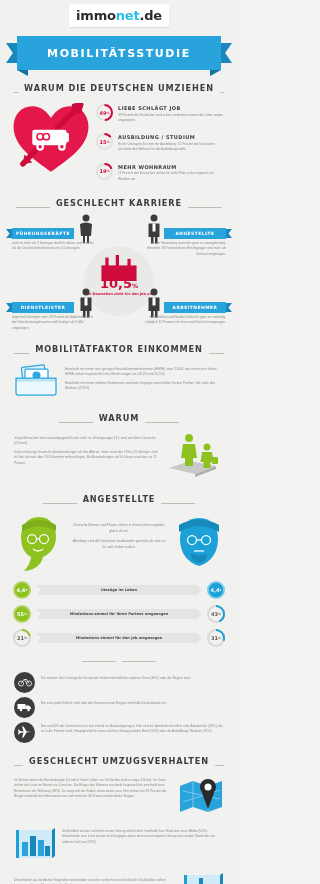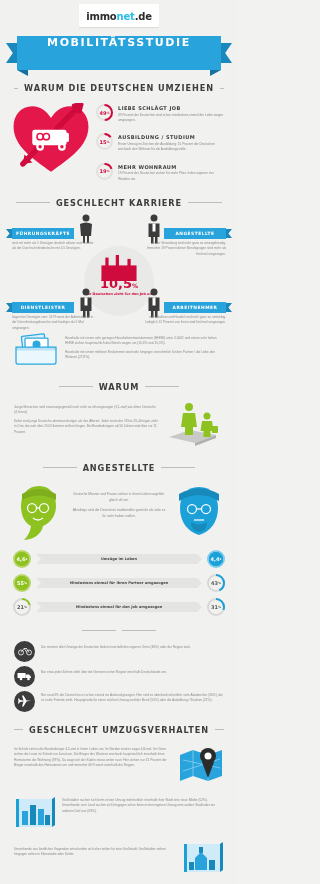--- a/index.html
+++ b/index.html
@@ -9,40 +9,40 @@
     font-family:"Liberation Sans", sans-serif;
     color:#5a5a5a;
     -webkit-font-smoothing:antialiased;
   }
   .page{position:relative;width:238px;height:884px;background:#f1f1ef;}
 
   
   .logo-wrap{padding-top:4px;text-align:center;}
   .logo{display:inline-block;background:#fff;padding:2px 7px 3px;border-radius:1px;
         box-shadow:0 1px 1px rgba(0,0,0,.10);}
-  .logo span{font-size:10px;font-weight:bold;letter-spacing:-.2px;font-family:"DejaVu Sans",sans-serif;}
+  .logo span{font-size:13px;font-weight:bold;letter-spacing:-.2px;font-family:"DejaVu Sans",sans-serif;}
   .lg-a{color:#2b2b2b;}
   .lg-b{color:#29bdec;margin-top:23px;}
   .lg-c{color:#2b2b2b;}
 
   
   .ribbon{position:relative;margin:9px 6px 0;height:34px;}
   .ribbon .tail{position:absolute;top:7px;width:18px;height:20px;background:#1a87bd;}
   .ribbon .tail.l{left:0;clip-path:polygon(0 0,100% 0,100% 100%,0 100%,38% 50%);}
   .ribbon .tail.r{right:0;clip-path:polygon(0 0,100% 0,62% 50%,100% 100%,0 100%);}
   .ribbon .band{position:absolute;left:11px;right:11px;top:0;height:34px;background:#29a3dc;
-        display:flex;justify-content:center;}
+        display:flex;align-items:center;justify-content:center;}
   .ribbon .band .fold{position:absolute;bottom:-6px;width:11px;height:6px;background:#15719f;}
   .ribbon .band .fold.l{left:0;clip-path:polygon(0 0,100% 0,100% 100%);}
   .ribbon .band .fold.r{right:0;clip-path:polygon(0 0,100% 0,0 100%);}
   .ribbon h1{margin:0;color:#fff;font-size:11px;font-weight:bold;letter-spacing:1.6px;
         font-family:"DejaVu Sans",sans-serif;}
 
   
-  .sec-head{display:flex;align-items:center;justify-content:center;gap:6px;margin:13px 14px 8px;}
+  .sec-head{display:flex;align-items:flex-end;justify-content:center;gap:6px;margin:13px 14px 8px;}
   .sec-head .ln{height:1px;background:#bdbdba;flex:1;max-width:34px;}
   .sec-head h2{margin:0;font-size:8.2px;font-weight:bold;color:#3d3d3d;letter-spacing:.9px;
         white-space:nowrap;font-family:"DejaVu Sans",sans-serif;}
 
   
   .p{font-size:3.2px;line-height:5.4px;color:#8a8a88;margin:0 0 3px;}
   .ttl{font-size:5px;font-weight:bold;color:#3d3d3d;letter-spacing:.45px;margin:0 0 1.5px;
        font-family:"DejaVu Sans",sans-serif;}
 
   
@@ -301,20 +301,25 @@
         <rect x="10" y="46" width="5" height="13" fill="#3c3c3c"></rect>
         <rect x="18" y="46" width="5" height="13" fill="#3c3c3c"></rect>
       </svg>
     </div>
     <div class="blk" style="right:12px;top:99px;text-align:right;">
       <p class="p">in Produktion und Handel sind nicht ganz so umtriebig. Lediglich 12 Prozent von ihnen sind fünf mal umgezogen.</p>
     </div>
 
   </div>
 
+  <div class="sec-head">
+    <div class="ln"></div>
+    <h2>MOBILITÄTFAKTOR EINKOMMEN</h2>
+    <div class="ln"></div>
+  </div>
 
   <div class="s3">
     <div class="ic">
       <svg width="44" height="32" viewBox="0 0 88 64">
         <rect x="16" y="4" width="46" height="26" rx="2" fill="#dff1fb" stroke="#2ba8e0" stroke-width="2.5" transform="rotate(-7 39 17)"></rect>
         <rect x="22" y="10" width="46" height="26" rx="2" fill="#ffffff" stroke="#2ba8e0" stroke-width="2.5"></rect>
         <circle cx="45" cy="23" r="8" fill="#2ba8e0"></circle>
         <path d="M4 28 L84 28 L84 58 Q84 62 80 62 L8 62 Q4 62 4 58 Z" fill="#eaf7fd" stroke="#2ba8e0" stroke-width="2.5"></path>
         <rect x="4" y="28" width="80" height="7" fill="#2ba8e0" opacity=".25"></rect>
       </svg>

